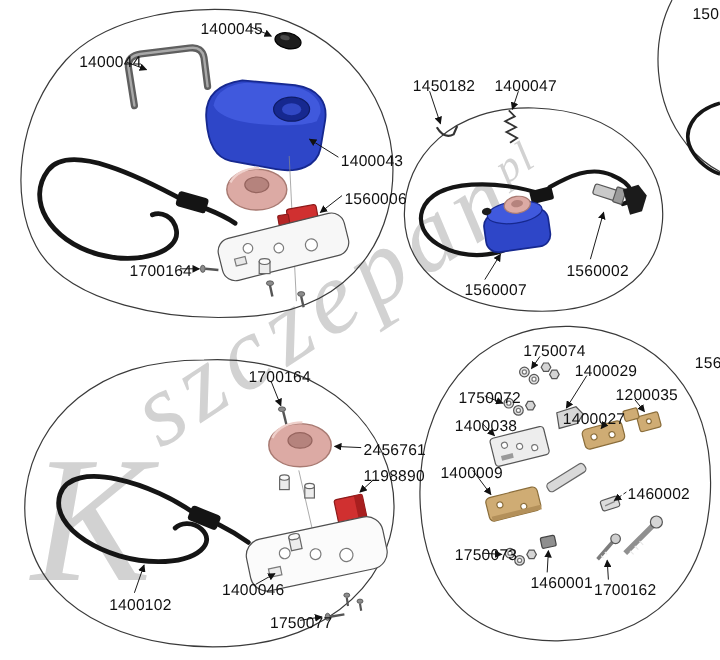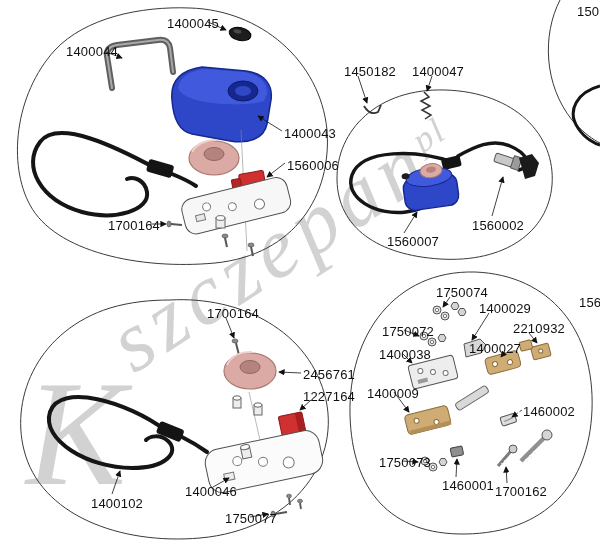--- a/index.html
+++ b/index.html
@@ -282,29 +282,29 @@
   <div class="lbl" style="left:344px;top:64px">1450182</div>
   <div class="lbl" style="left:412px;top:64px">1400047</div>
   <div class="lbl" style="left:387px;top:234px">1560007</div>
   <div class="lbl" style="left:472px;top:218px">1560002</div>
 
   <div class="lbl" style="left:577px;top:4px">150</div>
   <div class="lbl" style="left:579px;top:295px">1560</div>
 
   <div class="lbl" style="left:207px;top:306px">1700164</div>
   <div class="lbl" style="left:303px;top:367px">2456761</div>
-  <div class="lbl" style="left:303px;top:389px">1227164</div>
+  <div class="lbl" style="left:303px;top:389px">1198890</div>
   <div class="lbl" style="left:91px;top:496px">1400102</div>
   <div class="lbl" style="left:185px;top:484px">1400046</div>
   <div class="lbl" style="left:225px;top:511px">1750077</div>
 
   <div class="lbl" style="left:436px;top:285px">1750074</div>
   <div class="lbl" style="left:479px;top:301px">1400029</div>
   <div class="lbl" style="left:382px;top:324px">1750072</div>
-  <div class="lbl" style="left:513px;top:321px">2210932</div>
+  <div class="lbl" style="left:513px;top:321px">1200035</div>
   <div class="lbl" style="left:379px;top:347px">1400038</div>
   <div class="lbl" style="left:469px;top:341px">1400027</div>
   <div class="lbl" style="left:367px;top:386px">1400009</div>
   <div class="lbl" style="left:523px;top:404px">1460002</div>
   <div class="lbl" style="left:379px;top:455px">1750073</div>
   <div class="lbl" style="left:442px;top:478px">1460001</div>
   <div class="lbl" style="left:495px;top:484px">1700162</div>
 
 </div>
 

